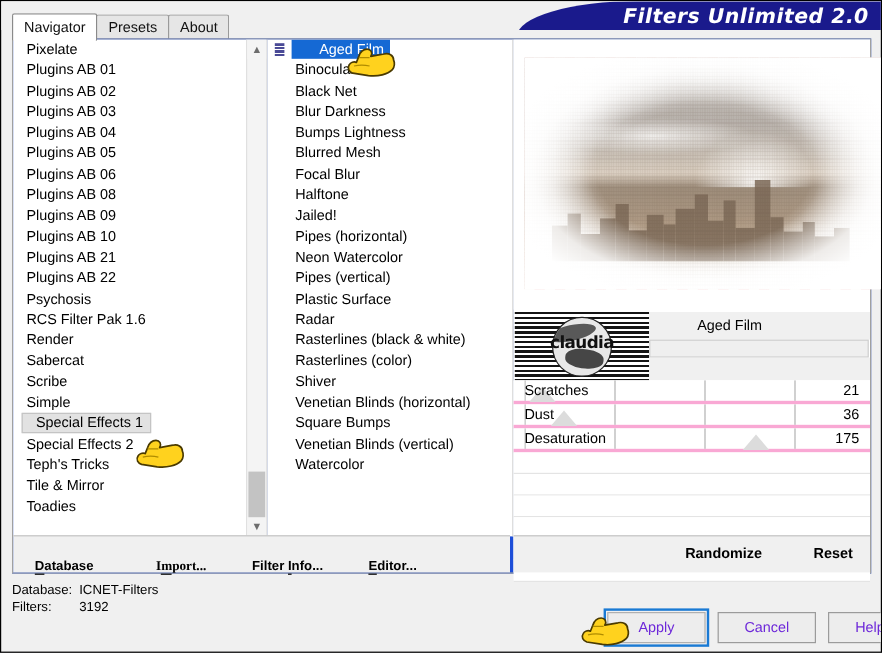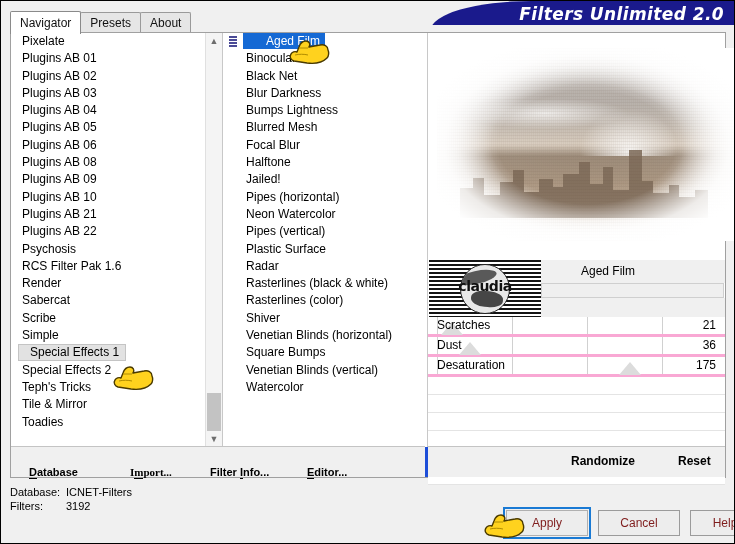--- a/index.html
+++ b/index.html
@@ -301,21 +301,21 @@
 
   
   .status{
     position:absolute;left:9px;top:484px;font-size:11px;color:#000;line-height:14px;
   }
   .status span.lbl{display:inline-block;width:56px;}
   .btn{
     position:absolute;top:509px;height:26px;width:82px;
     background:#ededed;
     border:1px solid #9b9b9b;
-    font-size:12px;color:#7f1d1d;
+    font-size:12px;color:#6d28d9;
     text-align:center;line-height:24px;
     box-sizing:border-box;
   }
   .btn.focus{
     outline:2px solid #1a7ad4;
     outline-offset:1px;
     border-color:#b0b0b0;
   }
   #btn-apply{left:505px;}
   #btn-cancel{left:597px;}

